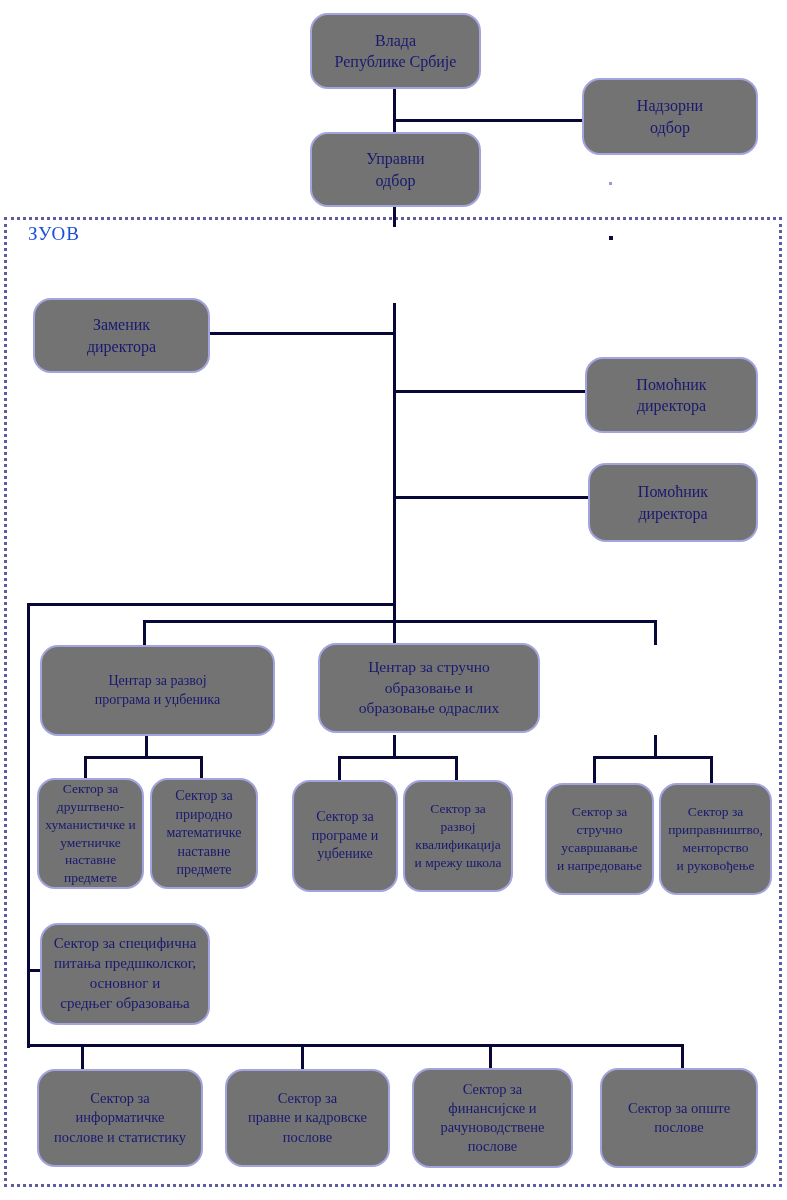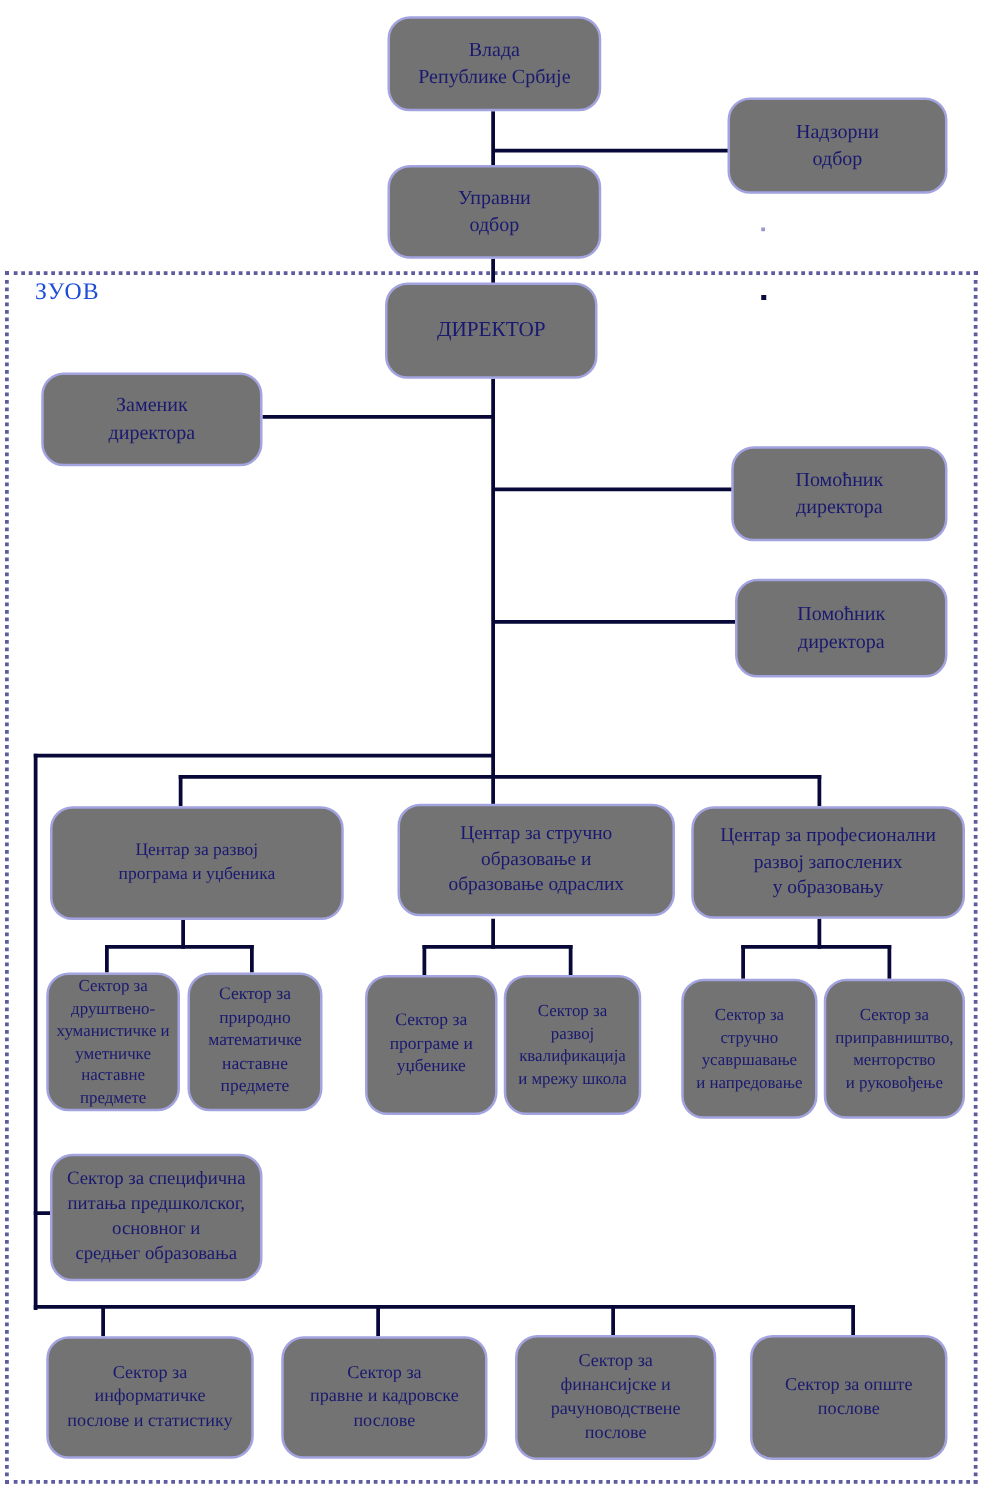--- a/index.html
+++ b/index.html
@@ -88,41 +88,37 @@
 
   <div class="box" style="left:310px; top:13px; width:171px; height:76px; font-size:16px;">Влада
 Републике Србије</div>
 
   <div class="box" style="left:582px; top:78px; width:176px; height:77px; font-size:16px;">Надзорни
 одбор</div>
 
   <div class="box" style="left:310px; top:132px; width:171px; height:75px; font-size:16px;">Управни
 одбор</div>
 
-  <div class="box" style="left:308px; top:226px; width:170px; height:77px; font-size:17px;">ДИРЕКТОР</div>
 
   <div class="box" style="left:33px; top:298px; width:177px; height:75px; font-size:16px;">Заменик
 директора</div>
 
   <div class="box" style="left:585px; top:357px; width:173px; height:76px; font-size:16px;">Помоћник
 директора</div>
 
   <div class="box" style="left:588px; top:463px; width:170px; height:79px; font-size:16px;">Помоћник
 директора</div>
 
   <div class="box" style="left:40px; top:645px; width:235px; height:91px; font-size:14px;">Центар за развој
 програма и уџбеника</div>
 
   <div class="box" style="left:290px; top:643px; width:222px; height:90px; font-size:15.5px;margin-left:28px;">Центар за стручно
 образовање и
 образовање одраслих</div>
 
-  <div class="box" style="left:553px; top:645px; width:219px; height:90px; font-size:15.5px;">Центар за професионални
-развој запослених
-у образовању</div>
 
   <div class="box" style="left:37px; top:778px; width:107px; height:111px; font-size:13.5px;">Сектор за
 друштвено-
 хуманистичке и
 уметничке
 наставне
 предмете</div>
 
   <div class="box" style="left:150px; top:778px; width:108px; height:111px; font-size:14px;">Сектор за
 природно

